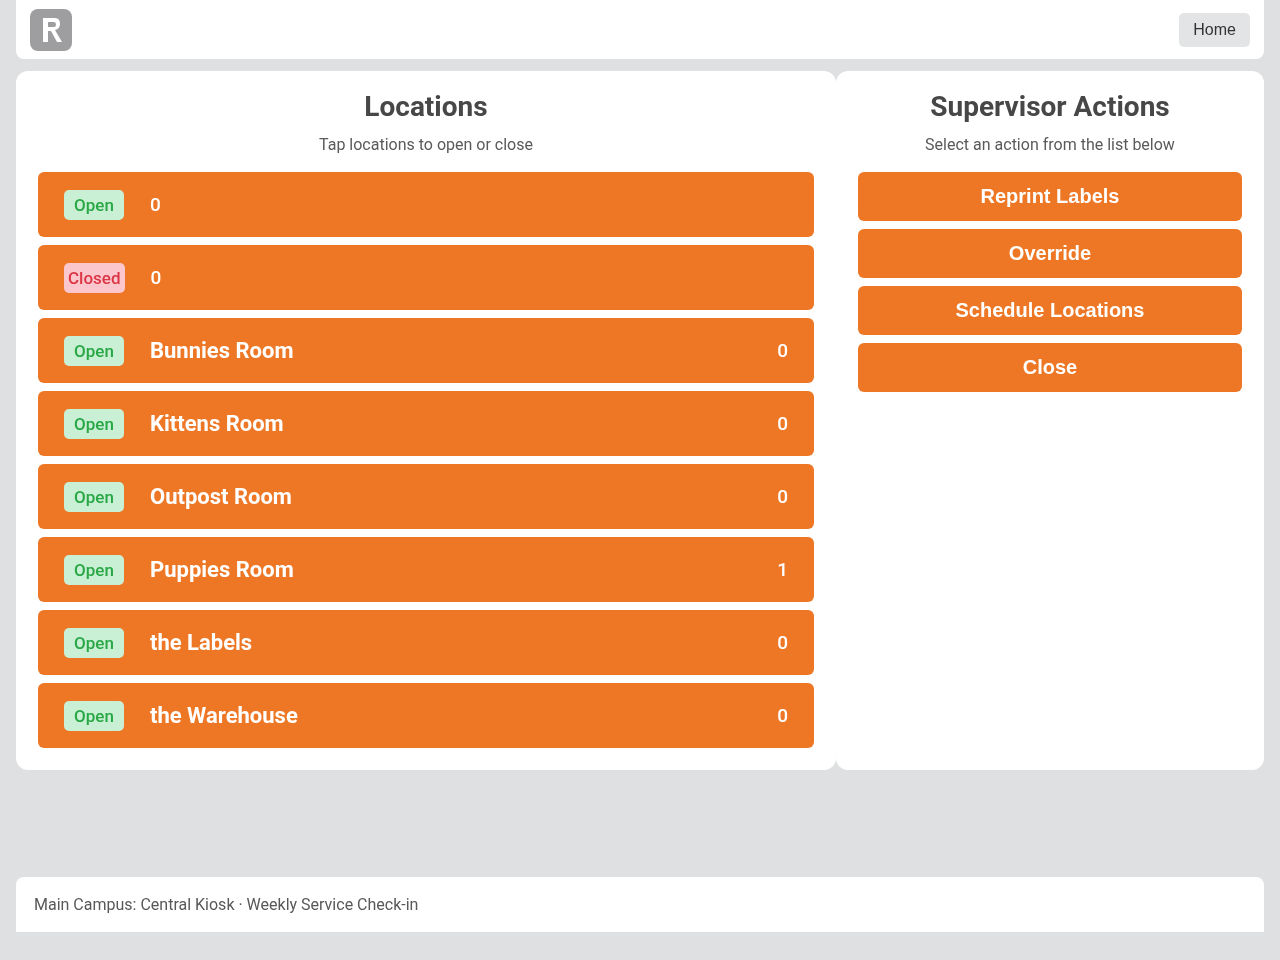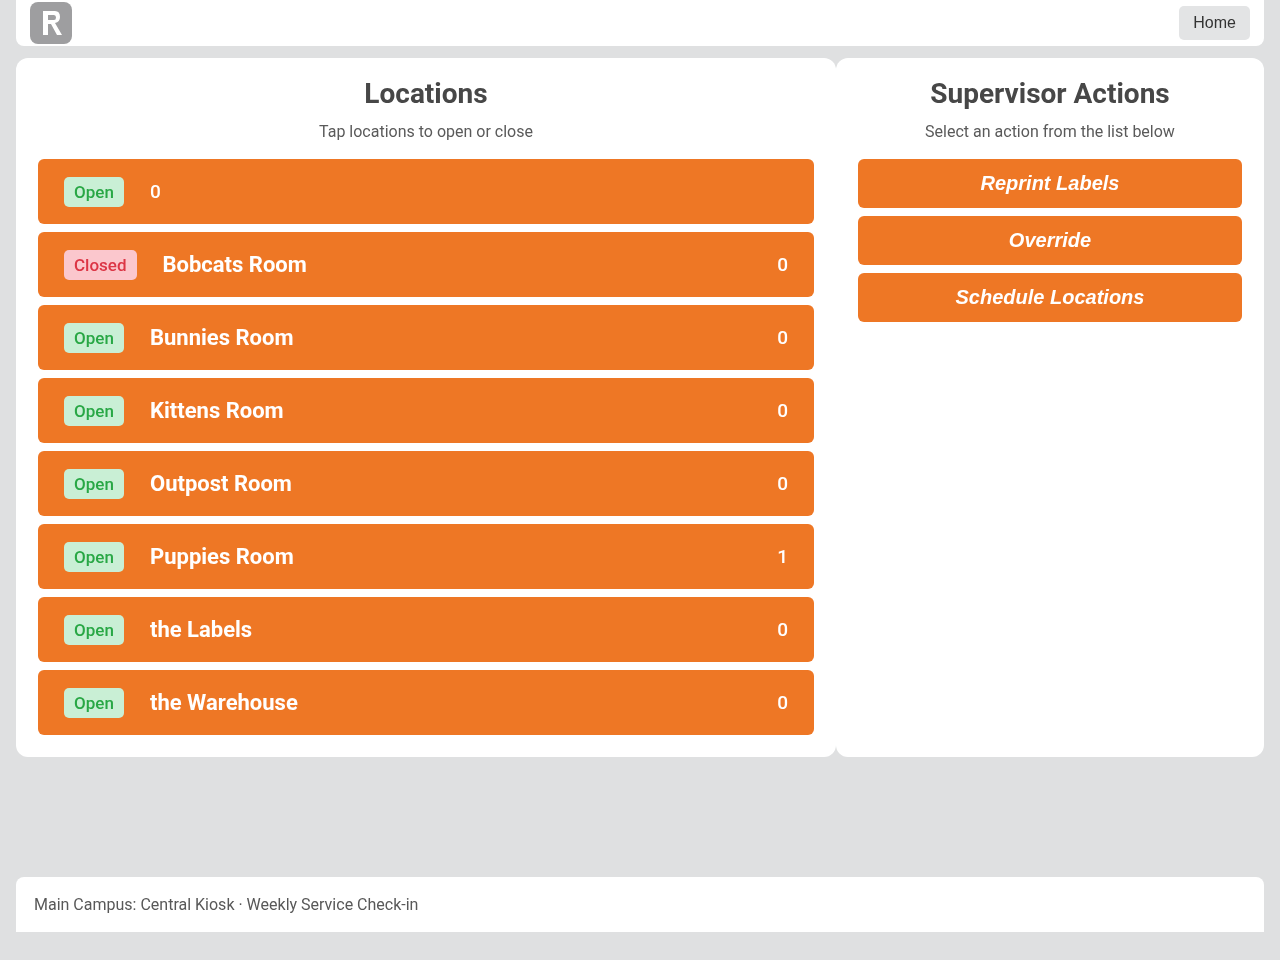--- a/index.html
+++ b/index.html
@@ -12,21 +12,21 @@
       background: #dfe0e1;
       width: 1280px;
       height: 960px;
       overflow: hidden;
       position: relative;
     }
     .navbar {
       background: #ffffff;
       border-radius: 0 0 8px 8px;
       margin: 0 16px;
-      height: 46px;
+      height: 59px;
       display: flex;
       align-items: center;
       justify-content: space-between;
       padding: 0 14px;
       gap: 36px;
     }
     .navbar-brand {
       width: 42px;
       height: 42px;
       background: #9e9ea0;
@@ -88,21 +88,21 @@
       background: #ee7725;
       border-radius: 6px;
       height: 65px;
       display: flex;
       align-items: center;
       padding: 0 26px;
       cursor: pointer;
     }
     .status-badge {
       border-radius: 5px;
-      padding: 5px 10px;
+      padding: 5px 4px;
       font-size: 17px;
       font-weight: 500;
       margin-right: 26px;
       min-width: 60px;
       text-align: center;
     }
     .status-open {
       background: #c9efd5;
       color: #28a745;
     }
@@ -131,21 +131,20 @@
       color: #ffffff;
       border: none;
       border-radius: 6px;
       height: 49px;
       font-size: 20px;
       font-weight: 700;
       cursor: pointer;
       display: flex;
       align-items: center;
       justify-content: center;
-      font-style: italic;
     }
     .footer {
       position: absolute;
       bottom: 28px;
       left: 16px;
       right: 16px;
       background: #ffffff;
       border-radius: 8px 8px 0 0;
       padding: 18px 18px 18px 18px;
       font-size: 16px;
@@ -169,21 +168,20 @@
   <div class="panel locations-panel">
     <h1 class="panel-title">Locations</h1>
     <p class="panel-subtitle">Tap locations to open or close</p>
     <div class="location-list" id="location-list">
         <div class="location-row">
           <span class="status-badge status-open">Open</span>
           <span class="location-count">0</span>
         </div>
         <div class="location-row">
           <span class="status-badge status-closed">Closed</span>
-          <span class="location-name">Bobcats Room</span>
           <span class="location-count">0</span>
         </div>
         <div class="location-row">
           <span class="status-badge status-open">Open</span>
           <span class="location-name">Bunnies Room</span>
           <span class="location-count">0</span>
         </div>
         <div class="location-row">
           <span class="status-badge status-open">Open</span>
           <span class="location-name">Kittens Room</span>
@@ -212,20 +210,21 @@
       </div>
   </div>
 
   <div class="panel actions-panel">
     <h1 class="panel-title">Supervisor Actions</h1>
     <p class="panel-subtitle">Select an action from the list below</p>
     <div class="action-list" id="action-list">
         <button class="action-btn">Reprint Labels</button>
         <button class="action-btn">Override</button>
         <button class="action-btn">Schedule Locations</button>
+        <button class="action-btn">Close</button>
       </div>
   </div>
 
 </div>
 
 <div class="footer">
   <span>Main Campus: Central Kiosk · Weekly Service Check-in</span>
 </div>
 
 </body></html>

